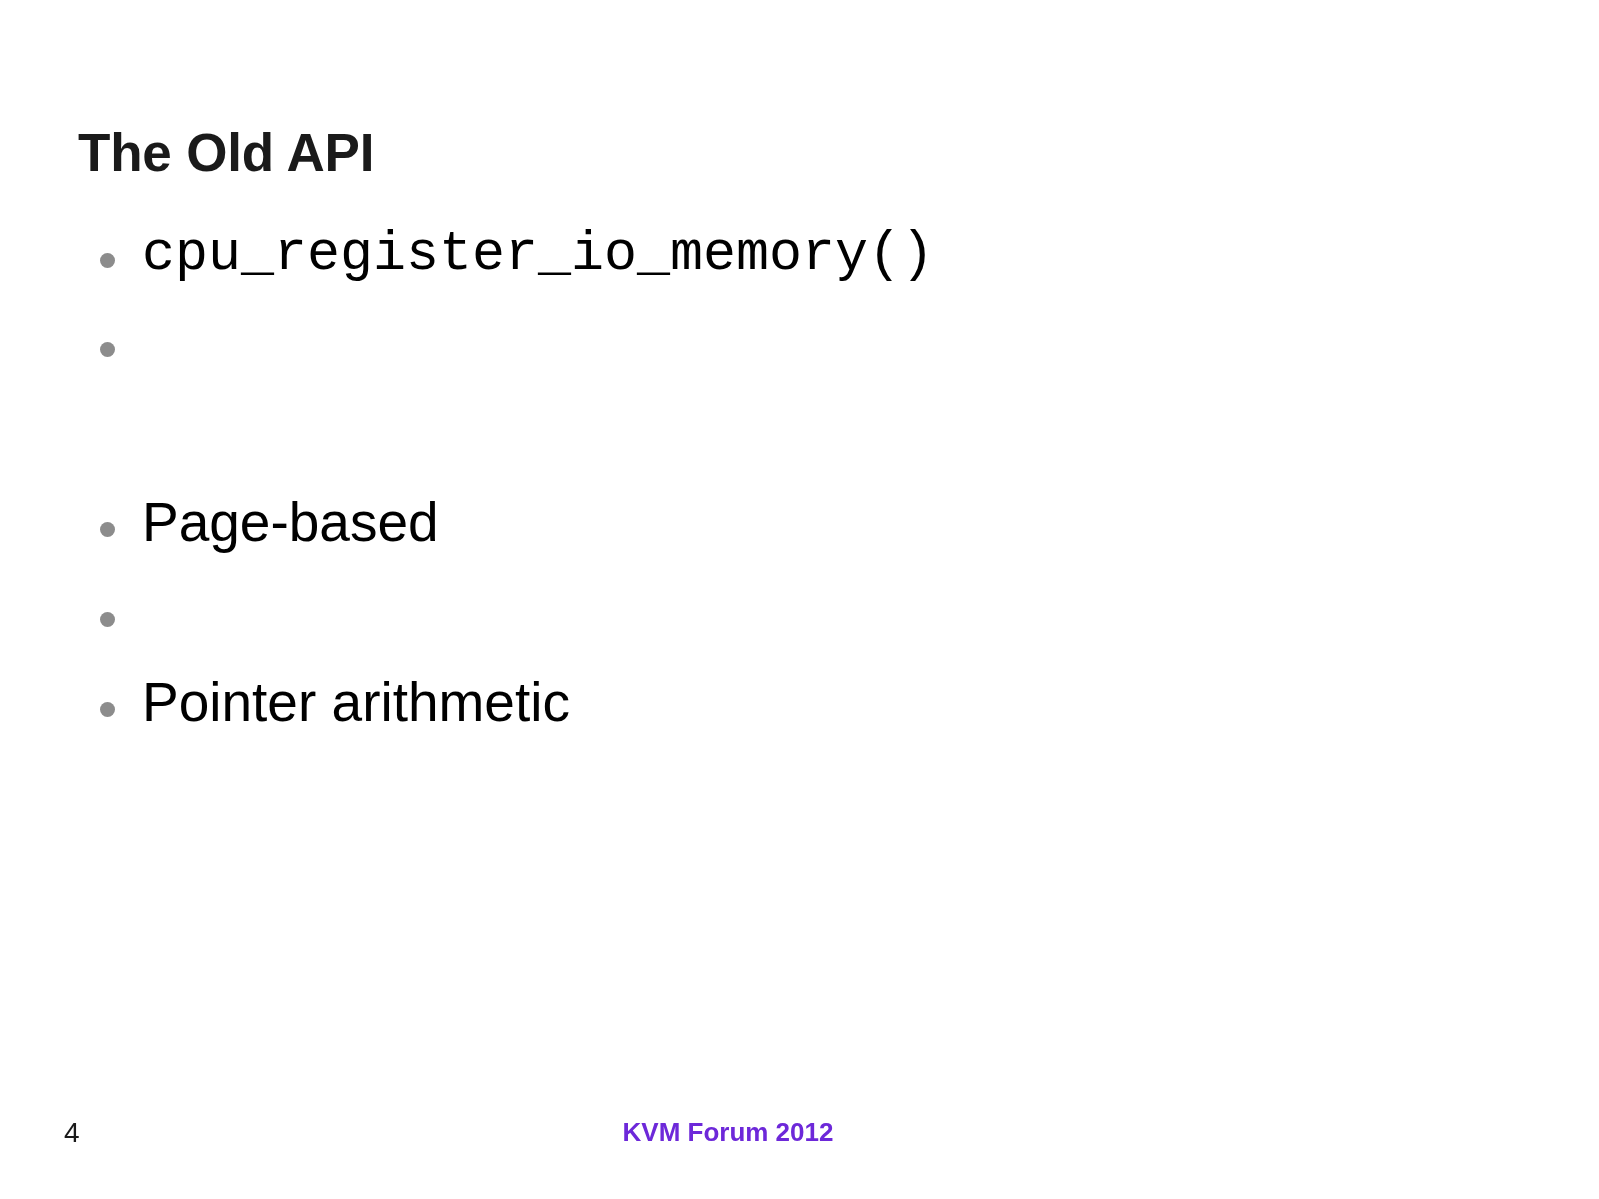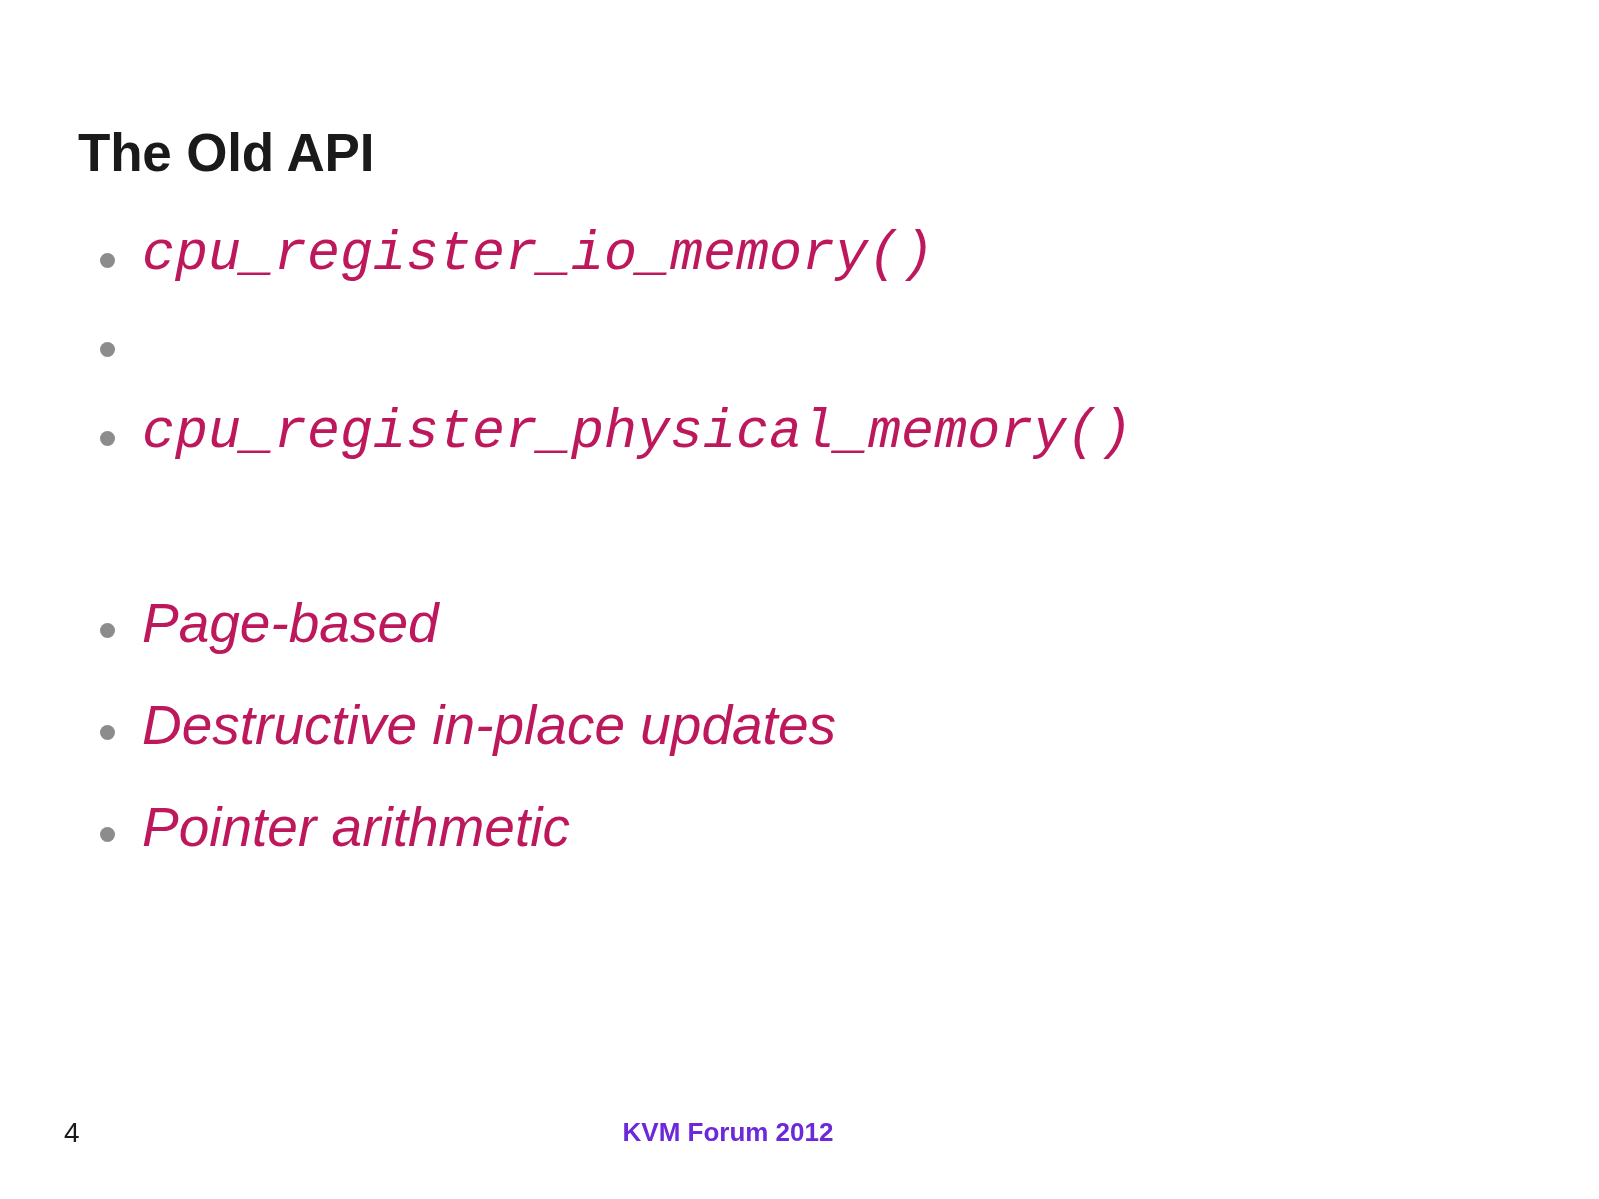--- a/index.html
+++ b/index.html
@@ -48,44 +48,43 @@
 
   .bullet-row {
     position: relative;
     display: flex;
     align-items: flex-start;
     padding-left: 50px;
     min-height: 60px;
   }
 
   .bullet-row.mono-item { height: 89px; }
-  .bullet-row.sans-item { height: 90px; margin-top: 12px; }
+  .bullet-row.sans-item { height: 90px; }
 
   
   .bullet-spacer {
     height: 88px;
   }
 
   .bullet-dot {
     position: absolute;
     left: 8px;
     top: 29px;
     width: 15px;
     height: 15px;
     border-radius: 50%;
     background: #8c8c8c;
   }
 
   .sans-item .bullet-dot { top: 32px; }
 
   .bullet-text {
     display: block;
-    color: #be185d;
+    color: #000000;
     white-space: nowrap;
-    font-style: italic;
   }
 
   .mono-item .bullet-text {
     font-family: "Liberation Mono", "DejaVu Sans Mono", monospace;
     font-size: 55px;
     line-height: 62px;
     letter-spacing: 0px;
   }
 
   .sans-item .bullet-text {
@@ -139,35 +138,30 @@
 
     <li class="bullet-row mono-item">
       <span class="bullet-dot"></span>
       <span class="bullet-text">cpu_register_io_memory()</span>
     </li>
 
     <li class="bullet-row mono-item">
       <span class="bullet-dot"></span>
     </li>
 
-    <li class="bullet-row mono-item">
-      <span class="bullet-dot"></span>
-      <span class="bullet-text">cpu_register_physical_memory()</span>
-    </li>
 
     <li class="bullet-spacer"></li>
 
     <li class="bullet-row sans-item">
       <span class="bullet-dot"></span>
       <span class="bullet-text">Page-based</span>
     </li>
 
     <li class="bullet-row sans-item">
       <span class="bullet-dot"></span>
-      <span class="bullet-text">Destructive in-place updates</span>
     </li>
 
     <li class="bullet-row sans-item">
       <span class="bullet-dot"></span>
       <span class="bullet-text">Pointer arithmetic</span>
     </li>
 
   </ul>
 
   <div class="page-number">4</div>

